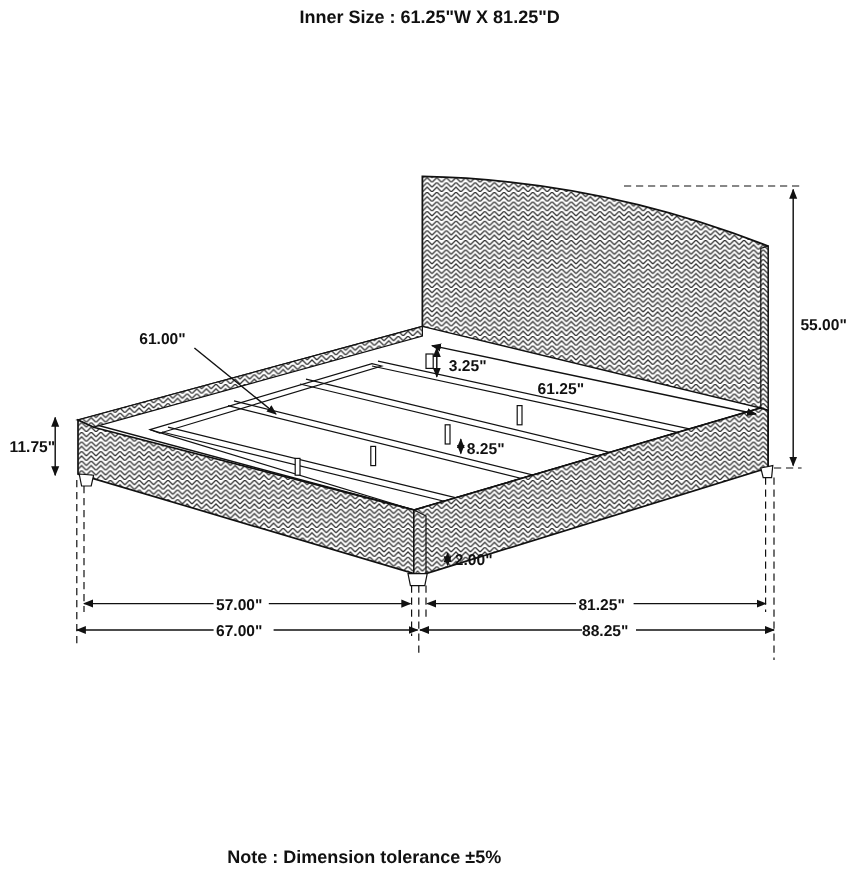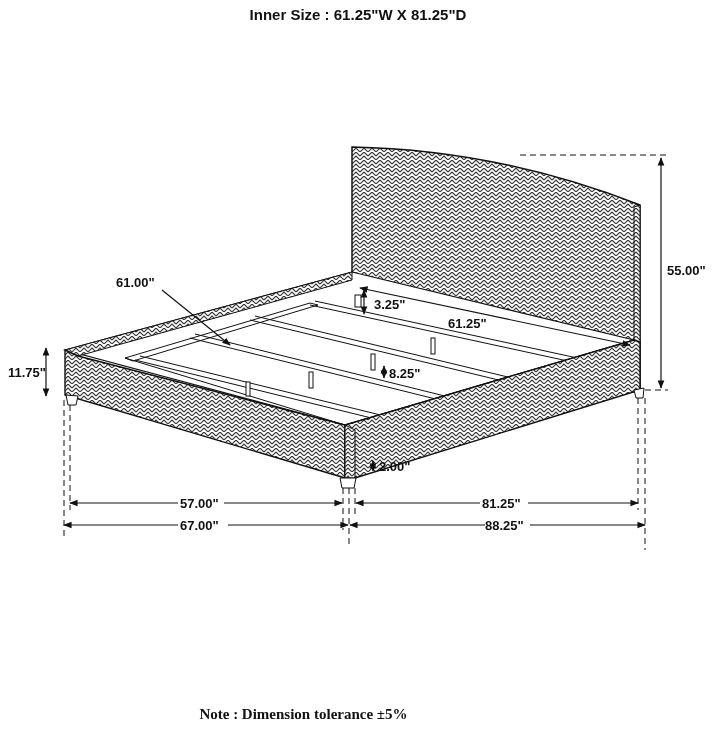--- a/index.html
+++ b/index.html
@@ -1,18 +1,18 @@
 <!DOCTYPE html>
 <html><head>
 <meta charset="utf-8">
 <style>
   html, body { margin: 0; padding: 0; background: #ffffff; }
   body { width: 716px; height: 730px; position: relative; overflow: hidden; font-family: "Liberation Sans", sans-serif; }
   .title { position: absolute; top: 6px; left: 0; width: 716px; text-align: center; font-weight: bold; font-size: 15px; color: #111; }
-  .note { position: absolute; top: 706px; left: 0; width: 607px; text-align: center; font-weight: bold; font-size: 15px; color: #111; font-family: Liberation Serif, serif; }
+  .note { position: absolute; top: 706px; left: 0; width: 607px; text-align: center; font-weight: bold; font-size: 15px; color: #111; }
   svg { position: absolute; left: 0; top: 0; }
   svg text { font-family: "Liberation Sans", sans-serif; font-weight: bold; font-size: 13px; fill: #111; }
 </style>
 </head>
 <body>
 
 <div class="title">Inner Size : 61.25"W X 81.25"D</div>
 
 <svg width="716" height="730" viewBox="0 0 716 730">
   <defs>

